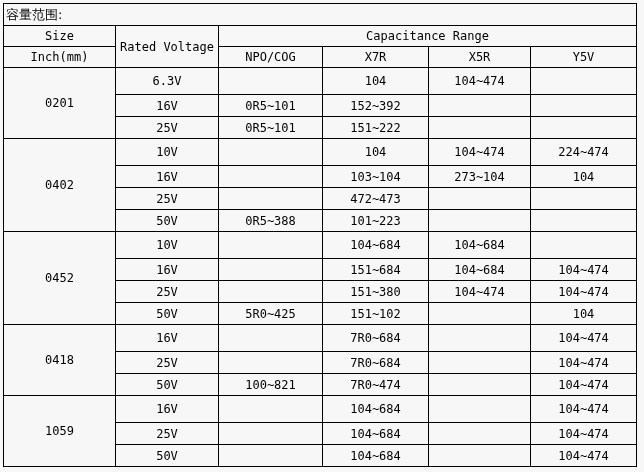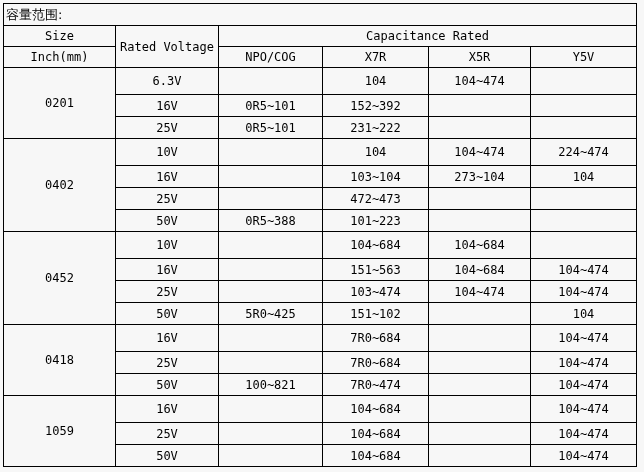--- a/index.html
+++ b/index.html
@@ -52,21 +52,21 @@
   </colgroup>
 
   <tbody>
       <tr class="title-row">
     <td colspan="6">容量范围:</td>
   </tr>
 
   <tr class="head-row">
     <td>Size</td>
     <td rowspan="2">Rated Voltage</td>
-    <td colspan="4">Capacitance Rated</td>
+    <td colspan="4">Capacitance Range</td>
   </tr>
 
   <tr class="head-row">
     <td>Inch(mm)</td>
     <td>NPO/COG</td>
     <td>X7R</td>
     <td>X5R</td>
     <td>Y5V</td>
   </tr>
 
@@ -81,21 +81,21 @@
   <tr class="data-row">
     <td>16V</td>
     <td>0R5~101</td>
     <td>152~392</td>
     <td></td>
     <td></td>
   </tr>
   <tr class="data-row">
     <td>25V</td>
     <td>0R5~101</td>
-    <td>231~222</td>
+    <td>151~222</td>
     <td></td>
     <td></td>
   </tr>
 
   <tr class="data-row sec-first">
     <td rowspan="4">0402</td>
     <td>10V</td>
     <td></td>
     <td>104</td>
     <td>104~474</td>
@@ -127,28 +127,28 @@
     <td rowspan="4">0452</td>
     <td>10V</td>
     <td></td>
     <td>104~684</td>
     <td>104~684</td>
     <td></td>
   </tr>
   <tr class="data-row">
     <td>16V</td>
     <td></td>
-    <td>151~563</td>
-    <td>104~684</td>
-    <td>104~474</td>
-  </tr>
-  <tr class="data-row">
-    <td>25V</td>
-    <td></td>
-    <td>103~474</td>
+    <td>151~684</td>
+    <td>104~684</td>
+    <td>104~474</td>
+  </tr>
+  <tr class="data-row">
+    <td>25V</td>
+    <td></td>
+    <td>151~380</td>
     <td>104~474</td>
     <td>104~474</td>
   </tr>
   <tr class="data-row">
     <td>50V</td>
     <td>5R0~425</td>
     <td>151~102</td>
     <td></td>
     <td>104</td>
   </tr>

